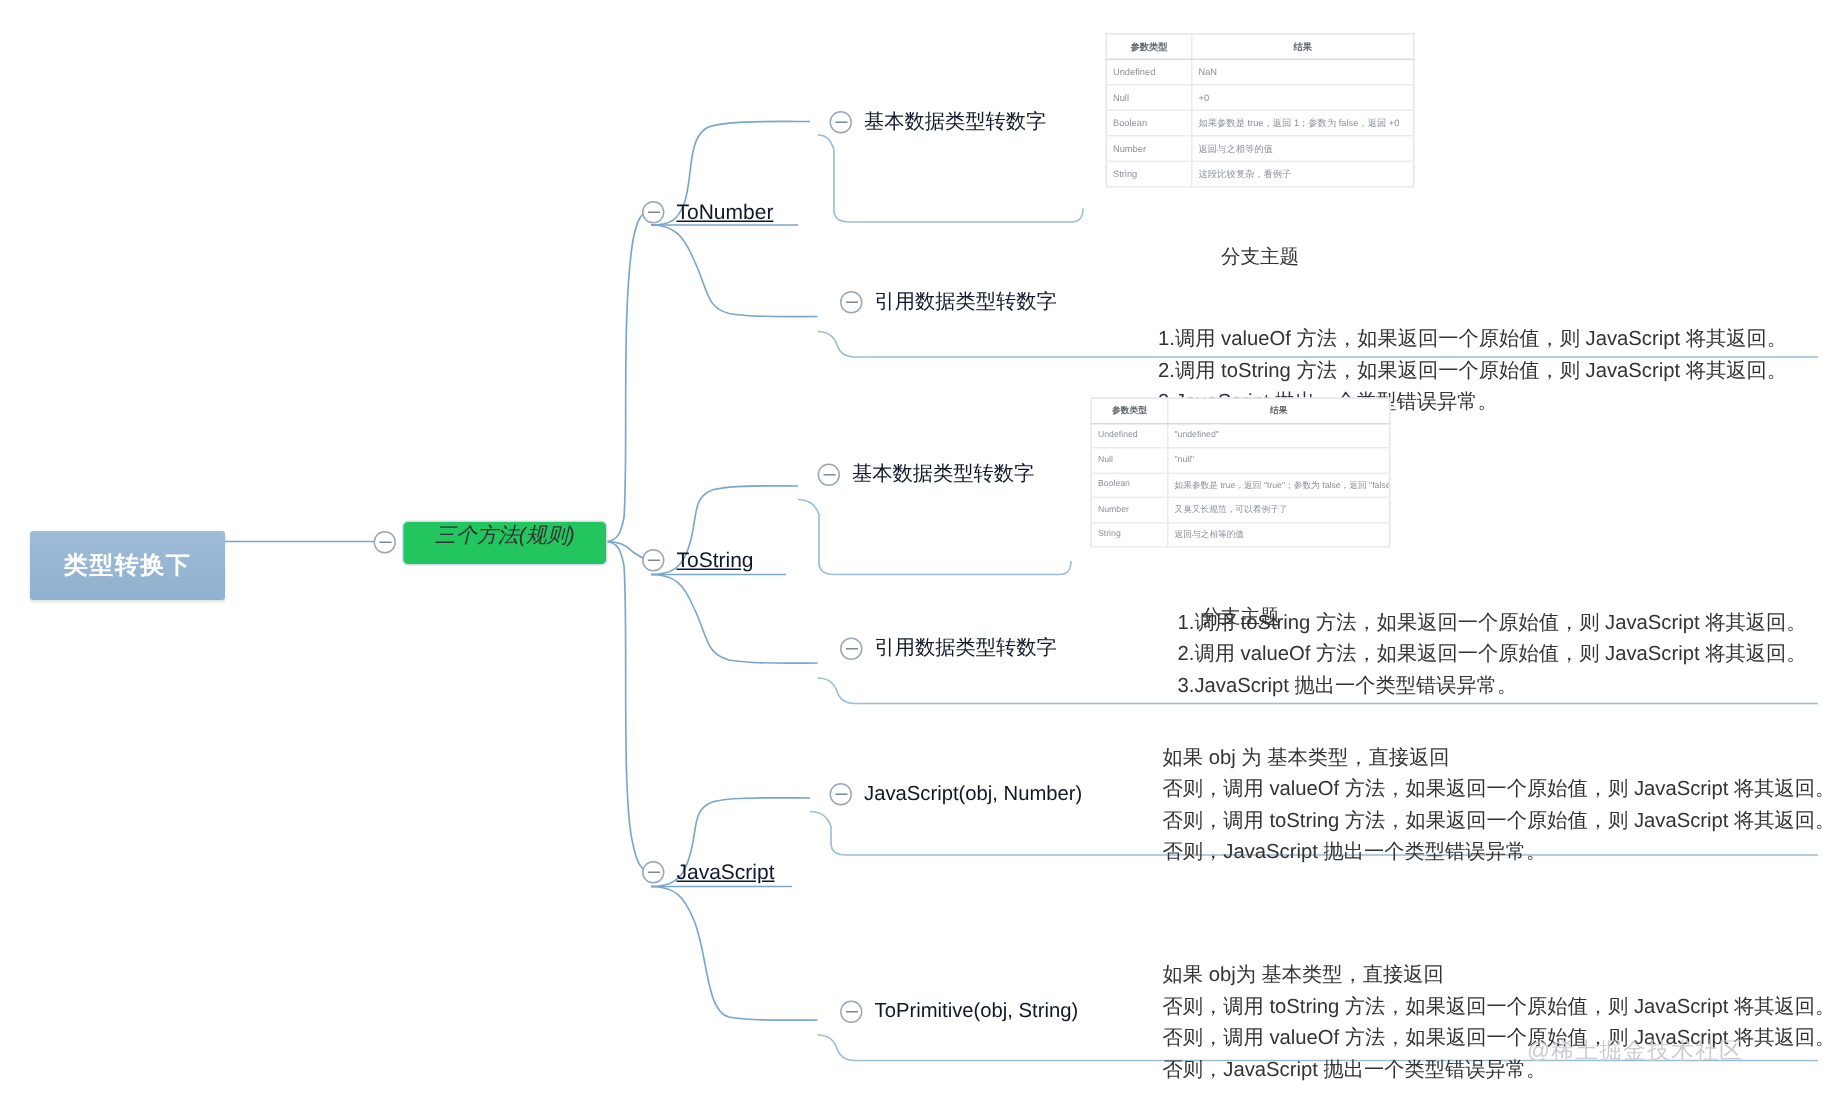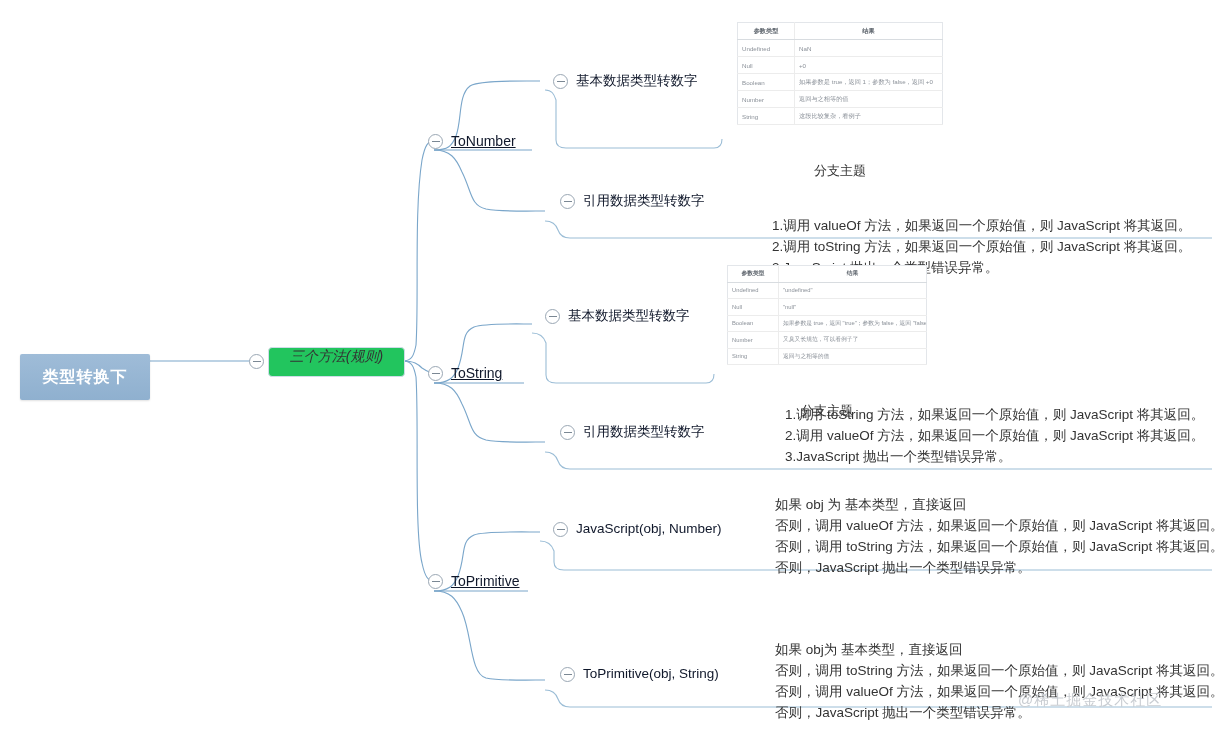--- a/index.html
+++ b/index.html
@@ -298,21 +298,21 @@
     </tbody>
       </table>
     <div class="caption">分支主题</div>
   </div>
 
   <div class="text-block" style="left:785px; top:404px;">1.调用 toString 方法，如果返回一个原始值，则 JavaScript 将其返回。
 2.调用 valueOf 方法，如果返回一个原始值，则 JavaScript 将其返回。
 3.JavaScript 抛出一个类型错误异常。</div>
 
   <div class="toggle" style="left:428px; top:574px;"></div>
-  <div class="node-label lv2" style="left:451px; top:573px;">ToPrimitive</div>
+  <div class="node-label lv2" style="left:451px; top:573px;">JavaScript</div>
 
   <div class="toggle" style="left:553px; top:522px;"></div>
   <div class="node-label" style="left:576px; top:521px;">JavaScript(obj, Number)</div>
 
   <div class="toggle" style="left:560px; top:667px;"></div>
   <div class="node-label" style="left:583px; top:666px;">ToPrimitive(obj, String)</div>
 
   <div class="text-block" style="left:775px; top:494px;">如果 obj 为 基本类型，直接返回
 否则，调用 valueOf 方法，如果返回一个原始值，则 JavaScript 将其返回。
 否则，调用 toString 方法，如果返回一个原始值，则 JavaScript 将其返回。

